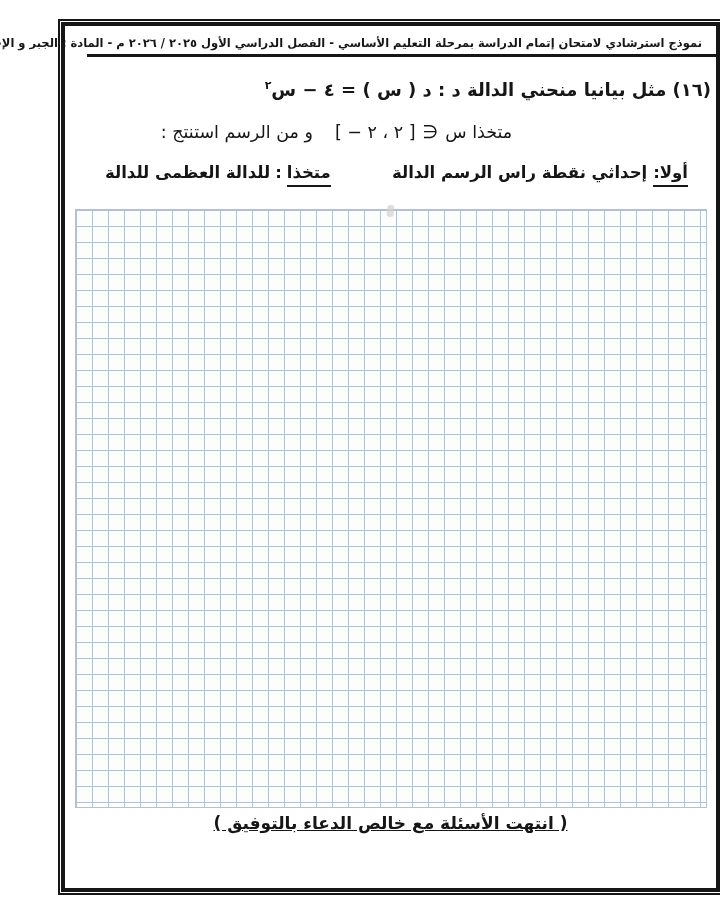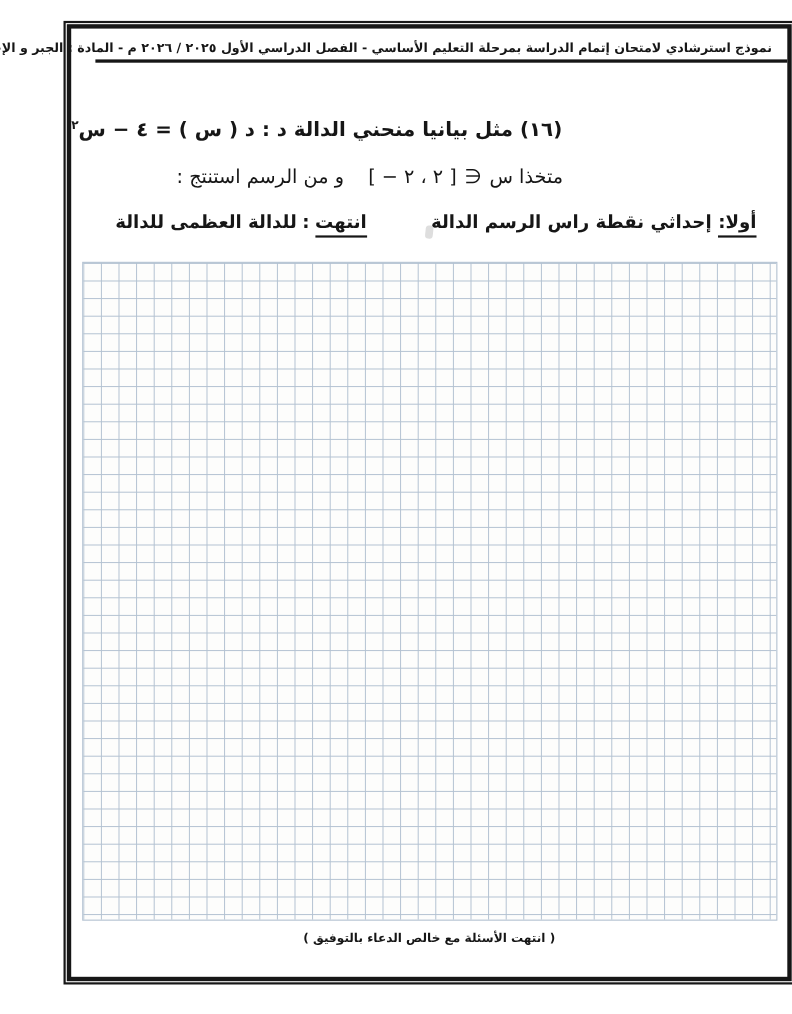--- a/index.html
+++ b/index.html
@@ -31,23 +31,23 @@
     padding:10px 14px 4px;
     text-align:center;
     font-weight:bold;
     font-size:11.5px;
     line-height:14px;
     white-space:nowrap;
   }
   .header-rule{height:3px;background:var(--ink);margin-left:22px;}
   
   .q1{
-    margin:44px 5px 0 0;
+    margin:16px 5px 0 0;
     font-size:18px;font-weight:bold;line-height:26px;
-    text-align:left;
+    text-align:right;
   }
   .q1 sup{font-size:11px;}
   .q2{
     margin:16px 108px 0 0;
     font-size:17.5px;font-weight:normal;line-height:25px;
     text-align:center;white-space:nowrap;
   }
   .q2 .sym{margin:0 7px;font-size:18px;}
   .q2 .interval{letter-spacing:2px;}
   .q2 .tail{margin-right:22px;}
@@ -67,21 +67,21 @@
     background-color:var(--grid-background);
     background-image:
       linear-gradient(to right, var(--grid-line) 1px, transparent 1px),
       linear-gradient(to bottom, var(--grid-line) 1px, transparent 1px);
     background-size:16px 16px;
   }
   
   .footer{
     margin-top:6px;
     text-align:center;
-    font-size:11px;font-weight:bold;line-height:19px;
+    font-size:17px;font-weight:bold;line-height:19px;text-decoration:underline;
   }
   
   .artifact{
     position:absolute;left:322px;top:179px;
     width:7px;height:12px;background:#d0d0d0;
     border-radius:3px;opacity:.7;transform:rotate(6deg);
   }
 </style>
 </head>
 <body>
@@ -100,21 +100,21 @@
 
     <div class="q2">
       <span>متخذا س</span><span class="sym" dir="ltr">∋</span><span class="interval" dir="ltr">[ − ٢ ، ٢ ]</span><span class="tail">و من الرسم استنتج :</span>
     </div>
 
     <div class="q3">
       <div>
         <span class="u lbl">أولا:</span><span>إحداثي نقطة راس الرسم الدالة</span>
       </div>
       <div>
-        <span class="u">انتهت</span><span class="sep">:</span><span>للدالة العظمى للدالة</span>
+        <span class="u">متخذا</span><span class="sep">:</span><span>للدالة العظمى للدالة</span>
       </div>
     </div>
 
     <div class="grid"></div>
 
     <div class="footer">( انتهت الأسئلة مع خالص الدعاء بالتوفيق )</div>
 
     <div class="artifact"></div>
   </div>
 </div>

